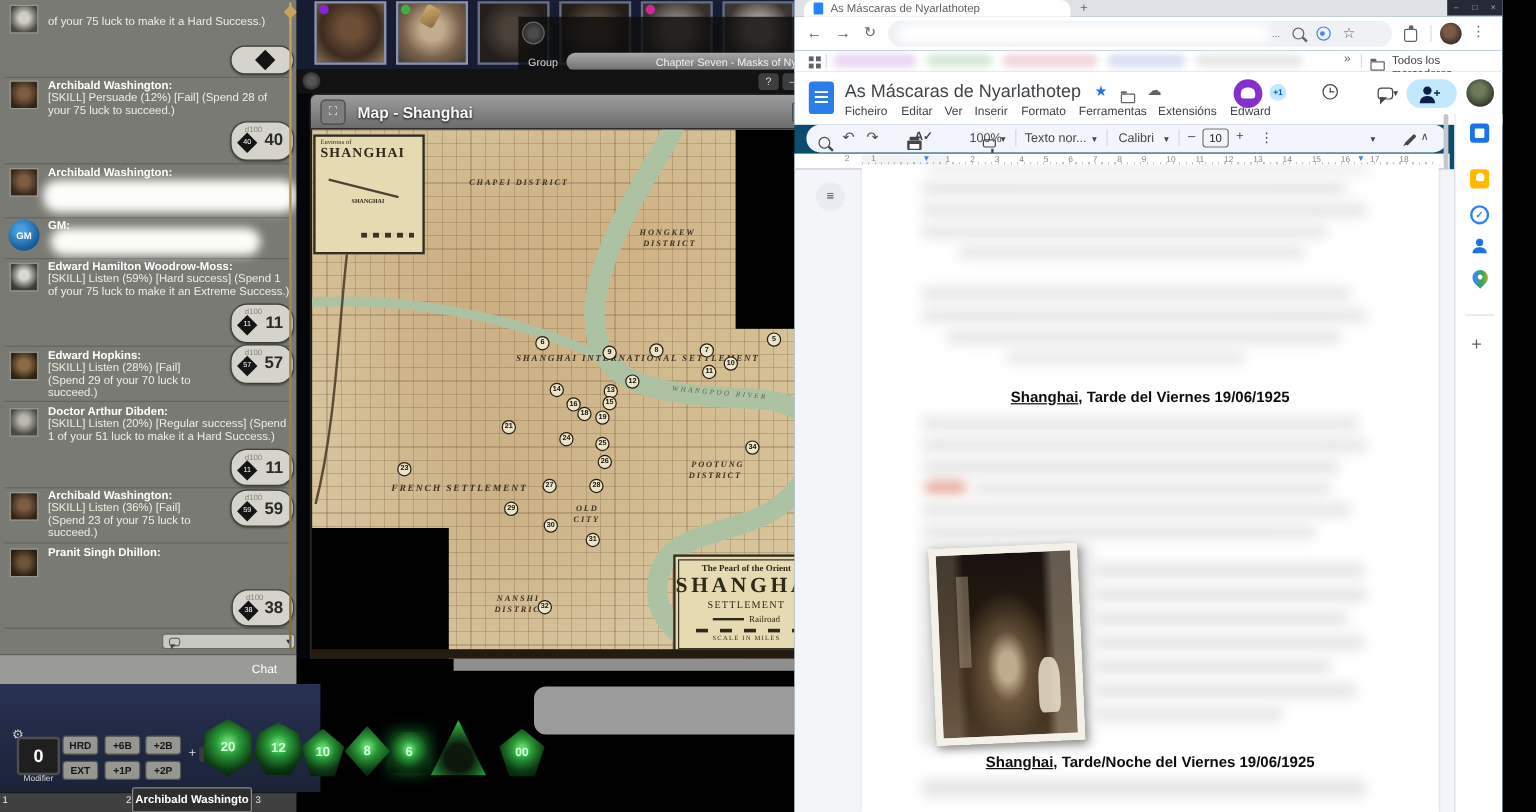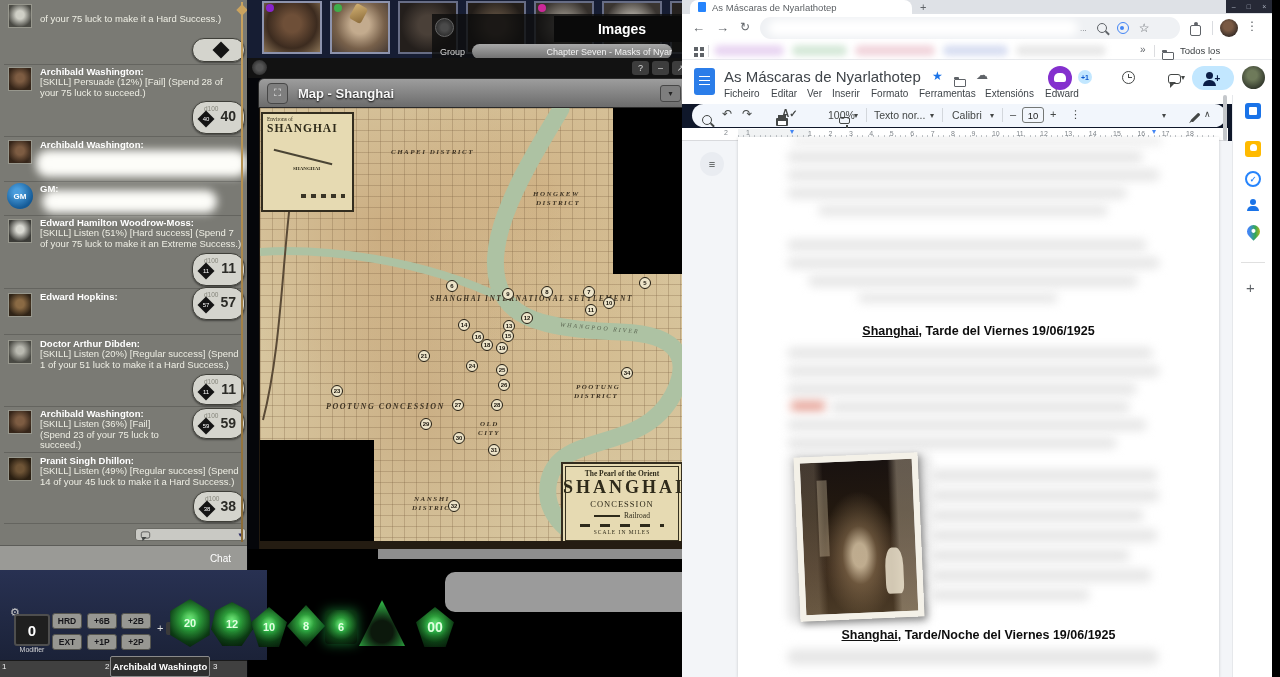--- a/index.html
+++ b/index.html
@@ -39,21 +39,21 @@
   .dbg{background:radial-gradient(circle at 50% 42%,#8cff8c 0%,#2f9e3c 26%,#0c3b14 62%,#040b05 100%);}
   .d20{clip-path:polygon(50% 0,93% 25%,93% 75%,50% 100%,7% 75%,7% 25%);}
   .d12{clip-path:polygon(50% 0,90% 20%,100% 62%,73% 100%,27% 100%,0 62%,10% 20%);}
   .d10{clip-path:polygon(50% 0,100% 38%,78% 100%,22% 100%,0 38%);}
   .d8{clip-path:polygon(50% 0,100% 50%,50% 100%,0 50%);}
   .d6{border-radius:4px;}
   .d4{clip-path:polygon(50% 0,100% 96%,0 96%);background:radial-gradient(circle at 50% 66%,#0c180c 28%,#2fae44 74%,#0a2c12 100%);}
   .traybtn{position:absolute;width:30px;height:16px;background:#979792;border-radius:3px;border:1px solid #55554f;
     box-sizing:border-box;font-size:8.5px;font-weight:700;color:#16161a;display:flex;align-items:center;justify-content:center;}
   
-  #chrome{left:682px;top:0;width:590px;height:677px;background:#0f172a;}
+  #chrome{left:662px;top:0;width:590px;height:677px;background:#0c4a6e;}
   .cicon{color:#5f6368;}
   .dicon{color:#444746;}
   .mag{width:8px;height:8px;border:1.5px solid currentColor;border-radius:50%;position:relative;display:inline-block;}
   .mag::after{content:"";position:absolute;width:5px;height:1.5px;background:currentColor;transform:rotate(45deg);right:-4px;bottom:-1px;}
   .printer{width:12px;height:8px;background:#444746;border-radius:1px;position:relative;display:inline-block;}
   .printer::before{content:"";position:absolute;left:2px;top:-3px;width:8px;height:3px;background:#444746;}
   .printer::after{content:"";position:absolute;left:2px;bottom:1px;width:8px;height:4px;background:#fff;}
   .roller{width:11px;height:7px;border:1.5px solid #444746;border-radius:2px;position:relative;display:inline-block;box-sizing:border-box;}
   .roller::after{content:"";position:absolute;right:1px;top:7px;width:1.5px;height:5px;background:#444746;}
   .clockico{width:13px;height:13px;border:1.5px solid #444746;border-radius:50%;position:relative;display:inline-block;box-sizing:border-box;}
@@ -99,23 +99,20 @@
       <div class="a" style="left:140px;top:1px;width:60px;height:53px;border:2px solid #676d85;box-sizing:border-box;background:radial-gradient(circle at 50% 45%,#4a4038 25%,#241f1c 70%);"></div>
       <div class="a" style="left:208px;top:1px;width:60px;height:53px;border:2px solid #676d85;box-sizing:border-box;background:radial-gradient(circle at 50% 45%,#584a3c 25%,#221d19 70%);"></div>
       <div class="a" style="left:276px;top:1px;width:60px;height:53px;border:2px solid #676d85;box-sizing:border-box;background:radial-gradient(circle at 50% 45%,#8b857c 25%,#35302c 70%);"></div>
       <div class="a" style="left:280px;top:4px;width:8px;height:8px;border-radius:50%;background:#cc2899;"></div>
       <div class="a" style="left:344px;top:1px;width:60px;height:53px;border:2px solid #676d85;box-sizing:border-box;background:radial-gradient(circle at 50% 45%,#a9a49b 25%,#3a3531 70%);"></div>
       <div class="a" style="left:412px;top:1px;width:20px;height:53px;border:2px solid #676d85;box-sizing:border-box;background:#262220;"></div>
     </div>
 
     <div class="a" style="left:432px;top:14px;width:258px;height:46px;background:rgba(14,14,14,.82);">
       <div class="a" style="left:3px;top:4px;width:17px;height:17px;border-radius:50%;background:radial-gradient(circle,#4a4a4a 30%,#1c1c1c 100%);border:1px solid #666;"></div>
-      <div class="a f" style="left:122px;top:2px;width:136px;height:26px;background:#0a0a0a;justify-content:center;">
-        <span style="color:#fff;font-weight:700;font-size:14px;">Images</span>
-      </div>
       <span class="a" style="left:8px;top:33px;font-size:9px;color:#d6d6d6;">Group</span>
       <div class="a f" style="left:40px;top:30px;width:200px;height:15px;border-radius:8px;background:linear-gradient(#a8a8a8,#6f6f6f);justify-content:flex-end;overflow:hidden;">
         <span style="font-size:9px;color:#f1f1f1;white-space:nowrap;">Chapter Seven - Masks of Nyar</span>
       </div>
     </div>
 
     <div class="a" style="left:248px;top:58px;width:442px;height:20px;background:#121212;">
       <div class="a" style="left:4px;top:2px;width:15px;height:15px;border-radius:50%;background:radial-gradient(circle,#555 30%,#1a1a1a 100%);"></div>
       <div class="a f" style="left:384px;top:3px;width:17px;height:14px;background:#3d3d3d;border-radius:3px;justify-content:center;font-size:9px;color:#ddd;">?</div>
       <div class="a f" style="left:404px;top:3px;width:17px;height:14px;background:#3d3d3d;border-radius:3px;justify-content:center;font-size:9px;color:#ddd;">–</div>
@@ -150,21 +147,21 @@
         <div class="a" style="left:10px;top:42px;width:60px;height:2px;background:#4a4434;transform:rotate(14deg);"></div>
         <div class="a" style="left:30px;top:52px;font-size:5px;font-weight:700;">SHANGHAI</div>
         <div class="a" style="left:38px;top:80px;width:44px;height:4px;background:repeating-linear-gradient(90deg,#3a3426 0 5px,#e2d5ac 5px 10px);"></div>
       </div>
 
       <span class="ml" style="left:131px;top:40px;">CHAPEI DISTRICT</span>
       <span class="ml" style="left:273px;top:82px;">HONGKEW</span>
       <span class="ml" style="left:276px;top:91px;">DISTRICT</span>
       <span class="ml" style="left:170px;top:186px;font-size:7.5px;">SHANGHAI INTERNATIONAL SETTLEMENT</span>
       <span class="ml" style="left:300px;top:217px;font-style:italic;font-weight:400;font-size:6px;color:#5a6450;letter-spacing:2px;transform:rotate(5deg);">WHANGPOO RIVER</span>
-      <span class="ml" style="left:66px;top:294px;font-size:8px;">POOTUNG CONCESSION</span>
+      <span class="ml" style="left:66px;top:294px;font-size:8px;">FRENCH SETTLEMENT</span>
       <span class="ml" style="left:220px;top:312px;">OLD</span>
       <span class="ml" style="left:218px;top:321px;">CITY</span>
       <span class="ml" style="left:316px;top:275px;">POOTUNG</span>
       <span class="ml" style="left:314px;top:284px;">DISTRICT</span>
       <span class="ml" style="left:154px;top:387px;">NANSHI</span>
       <span class="ml" style="left:152px;top:396px;">DISTRICT</span>
 
       <span class="mk" style="left:379px;top:169px;">5</span>
       <span class="mk" style="left:186px;top:172px;">6</span>
       <span class="mk" style="left:323px;top:178px;">7</span>
@@ -188,21 +185,21 @@
       <span class="mk" style="left:231px;top:291px;">28</span>
       <span class="mk" style="left:160px;top:310px;">29</span>
       <span class="mk" style="left:193px;top:324px;">30</span>
       <span class="mk" style="left:228px;top:336px;">31</span>
       <span class="mk" style="left:188px;top:392px;">32</span>
       <span class="mk" style="left:361px;top:259px;">34</span>
 
       <div class="paperbox" style="left:301px;top:354px;width:122px;height:83px;box-shadow:inset 0 0 0 2px #e6dab2, inset 0 0 0 3px #35301f;text-align:center;">
         <div style="font-size:7.5px;font-weight:700;margin-top:5px;">The Pearl of the Orient</div>
         <div style="font-size:18px;font-weight:700;letter-spacing:3px;line-height:19px;">SHANGHAI</div>
-        <div style="font-size:8.5px;letter-spacing:1px;margin-top:2px;">CONCESSION</div>
+        <div style="font-size:8.5px;letter-spacing:1px;margin-top:2px;">SETTLEMENT</div>
         <div class="f" style="justify-content:center;gap:4px;margin-top:2px;">
           <span style="display:inline-block;width:26px;height:2px;background:#2e2a1a;"></span>
           <span style="font-size:7.5px;">Railroad</span>
         </div>
         <div style="margin:4px auto 0;width:84px;height:3px;background:repeating-linear-gradient(90deg,#2e2a1a 0 10px,#e6dab2 10px 20px);"></div>
         <div style="font-size:5.5px;letter-spacing:1px;margin-top:2px;">SCALE IN MILES</div>
       </div>
 
       <div class="fog" style="left:353px;top:0;width:76px;height:166px;"></div>
       <div class="fog" style="left:0;top:332px;width:114px;height:109px;"></div>
@@ -241,32 +238,33 @@
       <div class="a blurb" style="left:36px;top:150px;width:211px;height:27px;"></div>
       <div class="a csep" style="top:181px;"></div>
 
       <div class="a f" style="left:7px;top:183px;width:26px;height:26px;border-radius:50%;background:radial-gradient(circle at 40% 35%,#4a9ede 15%,#145a96 70%);justify-content:center;color:#fff;font-size:8px;font-weight:700;">GM</div>
       <div class="a msgname" style="left:40px;top:183px;">GM:</div>
       <div class="a blurb" style="left:42px;top:190px;width:175px;height:23px;"></div>
       <div class="a csep" style="top:215px;"></div>
 
       <div class="a avatar" style="left:8px;top:219px;background:radial-gradient(circle at 50% 42%,#d9d9d2 22%,#3c3c38 72%);"></div>
       <div class="a msgname" style="left:40px;top:217px;">Edward Hamilton Woodrow-Moss:</div>
-      <div class="a msgtext" style="left:40px;top:228px;width:202px;">[SKILL] Listen (51%) [Hard success] (Spend 7 of your 75 luck to make it an Extreme Success.)</div>
+      <div class="a msgtext" style="left:40px;top:228px;width:202px;">[SKILL] Listen (59%) [Hard success] (Spend 1 of your 75 luck to make it an Extreme Success.)</div>
       <div class="a pill" style="left:192px;top:253px;width:51px;height:31px;">
         <span class="pdie">d100</span>
         <span class="ptotal">11</span>
         <div class="pd10">
             <span>11</span>
           </div>
       </div>
       <div class="a csep" style="top:288px;"></div>
 
       <div class="a avatar" style="left:8px;top:293px;background:radial-gradient(circle at 50% 45%,#8a6a44 25%,#2f2316 75%);"></div>
       <div class="a msgname" style="left:40px;top:291px;">Edward Hopkins:</div>
+      <div class="a msgtext" style="left:40px;top:302px;width:140px;">[SKILL] Listen (28%) [Fail] (Spend 29 of your 70 luck to succeed.)</div>
       <div class="a pill" style="left:192px;top:287px;width:51px;height:31px;">
         <span class="pdie">d100</span>
         <span class="ptotal">57</span>
         <div class="pd10">
             <span>57</span>
           </div>
       </div>
       <div class="a csep" style="top:334px;"></div>
 
       <div class="a avatar" style="left:8px;top:340px;background:radial-gradient(circle at 50% 42%,#b9b9b0 22%,#4a4a44 72%);"></div>
@@ -288,21 +286,20 @@
         <span class="pdie">d100</span>
         <span class="ptotal">59</span>
         <div class="pd10">
             <span>59</span>
           </div>
       </div>
       <div class="a csep" style="top:452px;"></div>
 
       <div class="a avatar" style="left:8px;top:457px;background:radial-gradient(circle at 50% 48%,#6e5436 25%,#2a1f12 75%);"></div>
       <div class="a msgname" style="left:40px;top:455px;">Pranit Singh Dhillon:</div>
-      <div class="a msgtext" style="left:40px;top:466px;width:202px;">[SKILL] Listen (49%) [Regular success] (Spend 14 of your 45 luck to make it a Hard Success.)</div>
       <div class="a pill" style="left:193px;top:491px;width:50px;height:29px;">
         <span class="pdie">d100</span>
         <span class="ptotal">38</span>
         <div class="pd10">
             <span>38</span>
           </div>
       </div>
       <div class="a csep" style="top:523px;"></div>
 
       <div class="a f" style="left:135px;top:528px;width:111px;height:13px;background:#c9c9c4;border:1px solid #6b6b65;border-radius:3px;box-sizing:border-box;">
@@ -345,21 +342,21 @@
       </div>
     <div class="die dbg d8" style="left:287px;top:605px;width:38px;height:42px;">
         <span>8</span>
       </div>
     <div class="die dbg d6" style="left:325px;top:610px;width:32px;height:34px;">
         <span>6</span>
       </div>
     <div class="die d4" style="left:359px;top:600px;width:46px;height:48px;">
         <span></span>
       </div>
-    <div class="die dbg d10" style="left:416px;top:607px;width:38px;height:40px;font-size:14px;">
+    <div class="die dbg d10" style="left:416px;top:607px;width:38px;height:40px;font-size:10px;">
         <span>00</span>
       </div>
 
     <div class="a" style="left:0;top:660px;width:247px;height:17px;background:#404040;border-top:1px solid #191919;box-sizing:border-box;">
       <span class="a" style="left:2px;top:1px;font-size:8px;color:#eee;">1</span>
       <span class="a" style="left:105px;top:1px;font-size:8px;color:#eee;">2</span>
       <span class="a" style="left:213px;top:1px;font-size:8px;color:#eee;">3</span>
     </div>
     <div class="a f" style="left:110px;top:656px;width:100px;height:21px;background:#2e2e2e;border:1px solid #8a8a8a;box-sizing:border-box;border-radius:2px;justify-content:center;">
       <span style="font-size:9.5px;font-weight:700;color:#fff;white-space:nowrap;">Archibald Washingto</span>

